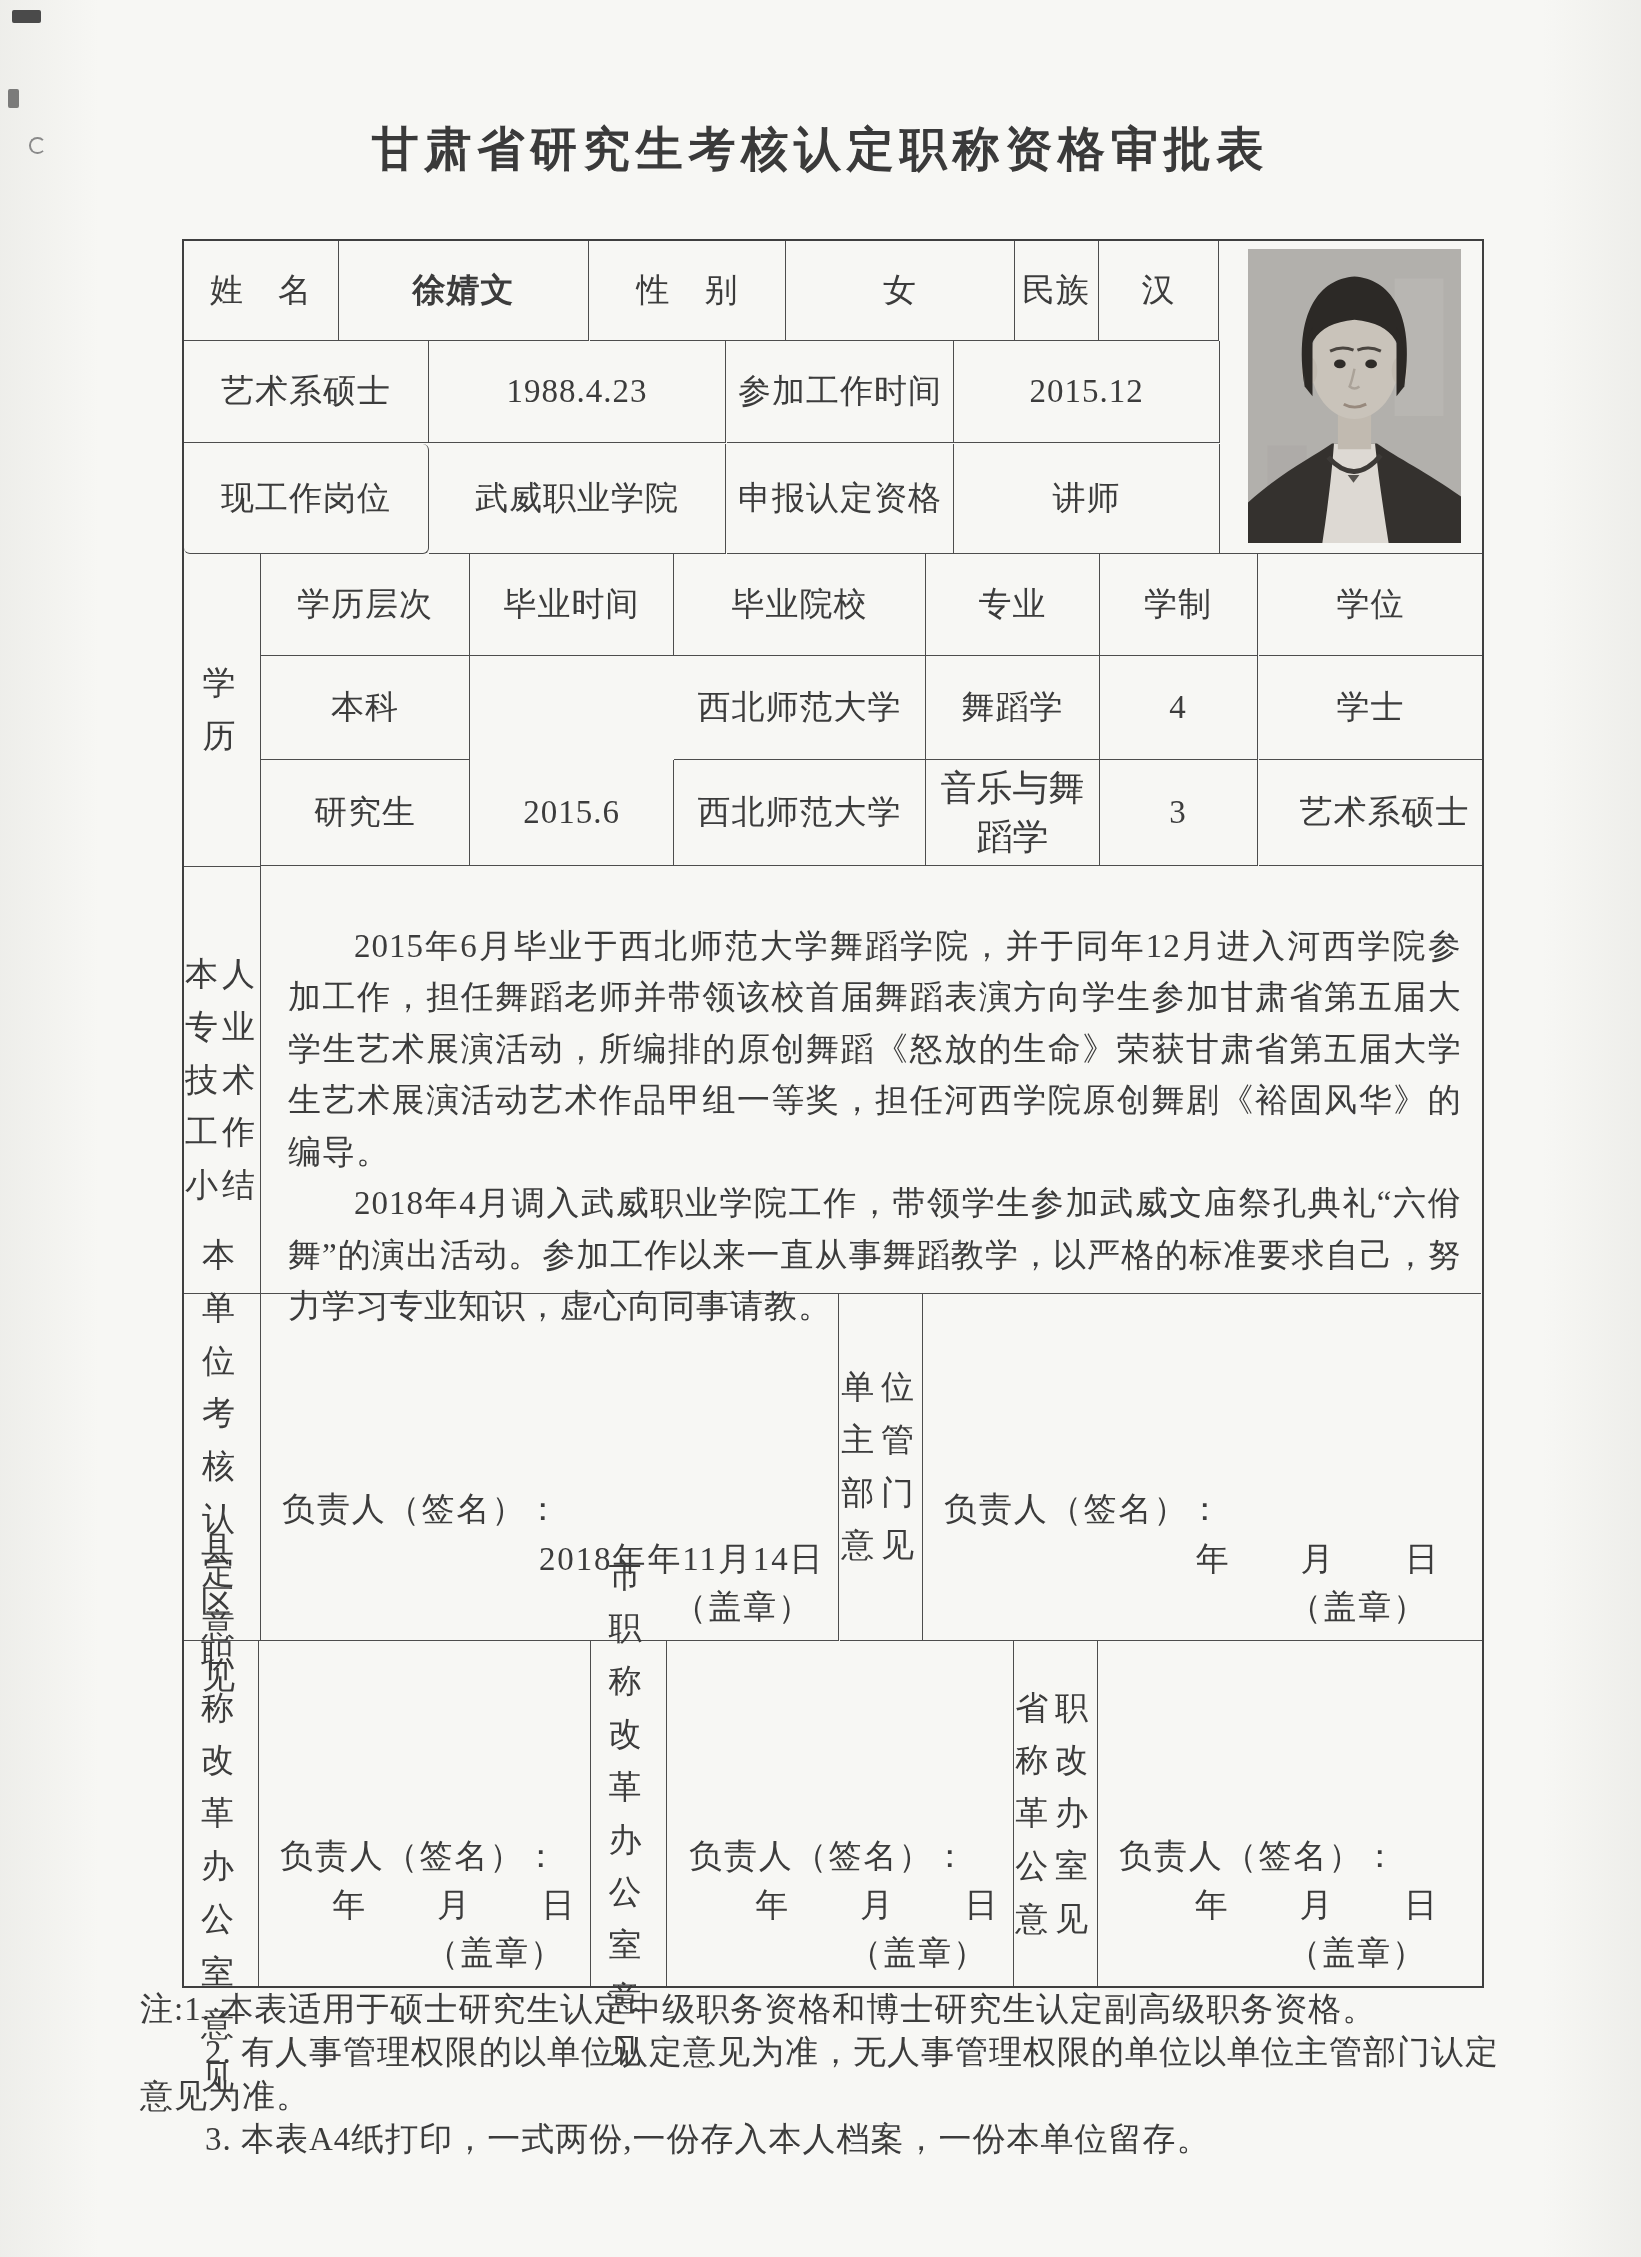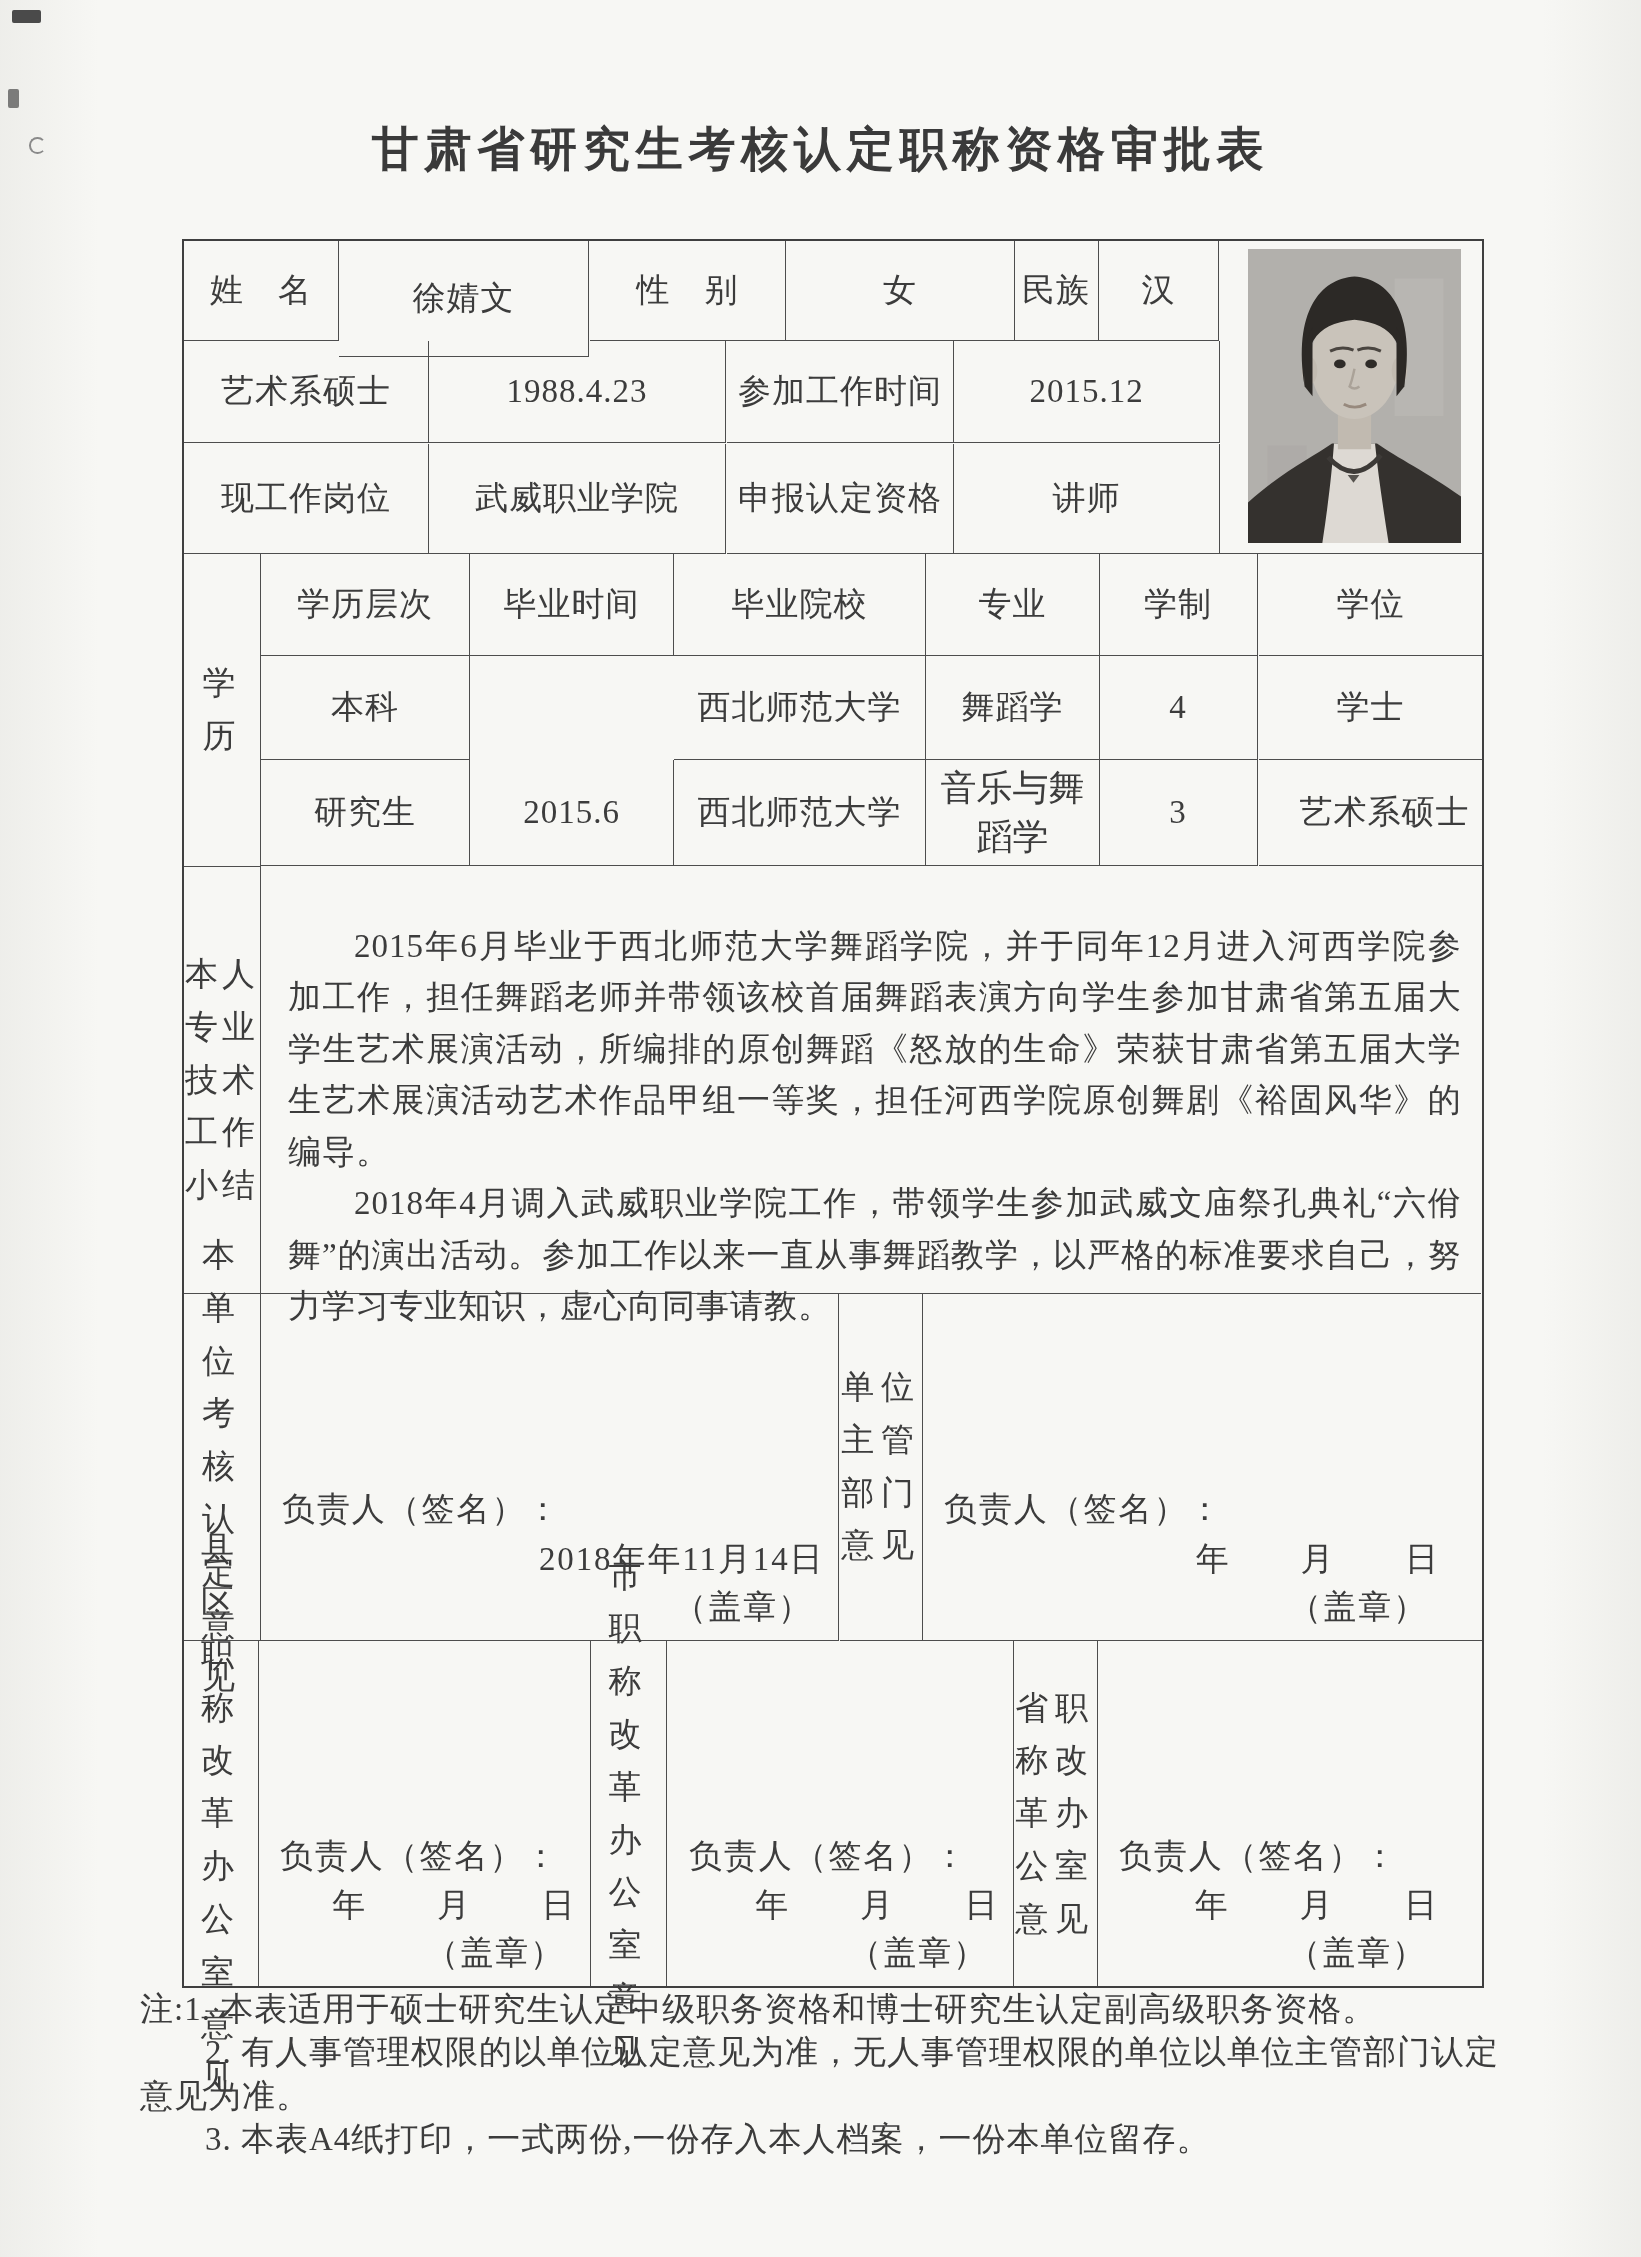--- a/index.html
+++ b/index.html
@@ -55,21 +55,21 @@
 
 <div class="artifact" style="left:11.6px;top:9.7px;width:29px;height:13.5px;"></div>
 <div class="artifact" style="left:7.7px;top:89px;width:11.6px;height:19.3px;opacity:.7;"></div>
 <div class="artifact" style="left:29px;top:137px;width:12.6px;height:12.6px;border-radius:50%;background:transparent;border:2.9px solid #8a8a8a;border-right-color:transparent;"></div>
 
 <div class="title">甘肃省研究生考核认定职称资格审批表</div>
 
 <div class="sheet">
 
   <div class="cell" style="left:0;top:0;width:155px;height:100px;">姓　名</div>
-  <div class="cell" style="left:155px;top:0;width:250px;height:116px;">徐婧文</div>
+  <div class="cell" style="left:155px;top:0;width:250px;height:100px;font-weight:bold;">徐婧文</div>
   <div class="cell" style="left:406px;top:0;width:196px;height:100px;">性　别</div>
   <div class="cell" style="left:602px;top:0;width:229px;height:100px;">女</div>
   <div class="cell" style="left:830px;top:0;width:85px;height:100px;">民族</div>
   <div class="cell" style="left:915px;top:0;width:120px;height:100px;">汉</div>
 
   <div class="cell noR photo-cell" style="left:1035px;top:0;width:263px;height:313px;">
     <svg class="photo-img" viewBox="0 0 218 300" preserveAspectRatio="none">
       <rect x="0" y="0" width="218" height="300" fill="#b2b0ac"></rect>
       <rect x="150" y="30" width="50" height="140" fill="#bcbab6" opacity="0.6"></rect>
       <rect x="20" y="200" width="40" height="70" fill="#aba9a5" opacity="0.6"></rect>
@@ -100,21 +100,21 @@
       <path d="M109,122 q-3,14 -5,18 q5,4 10,0" stroke="#aaa298" stroke-width="2.5" fill="none"></path>
       <path d="M98,158 q11,6 23,0" stroke="#97897d" stroke-width="3" fill="none"></path>
     </svg>
   </div>
 
   <div class="cell" style="left:0;top:100px;width:245px;height:102px;">艺术系硕士</div>
   <div class="cell" style="left:245px;top:100px;width:297px;height:102px;">1988.4.23</div>
   <div class="cell" style="left:543px;top:100px;width:227px;height:102px;">参加工作时间</div>
   <div class="cell" style="left:770px;top:100px;width:266px;height:102px;">2015.12</div>
 
-  <div class="cell" style="left:0;top:203px;width:245px;height:110px;">现工作岗位</div>
+  <div class="cell" style="left:0;top:203px;width:245px;height:110px;border-radius:6px;">现工作岗位</div>
   <div class="cell" style="left:245px;top:203px;width:297px;height:110px;">武威职业学院</div>
   <div class="cell" style="left:543px;top:203px;width:227px;height:110px;">申报认定资格</div>
   <div class="cell" style="left:770px;top:203px;width:266px;height:110px;">讲师</div>
 
   <div class="cell" style="left:0;top:313px;width:77px;height:313px;">
     <div class="vlabel v1">学历</div>
   </div>
 
   <div class="cell" style="left:77px;top:313px;width:209px;height:102px;">学历层次</div>
   <div class="cell" style="left:286px;top:313px;width:204px;height:102px;">毕业时间</div>

